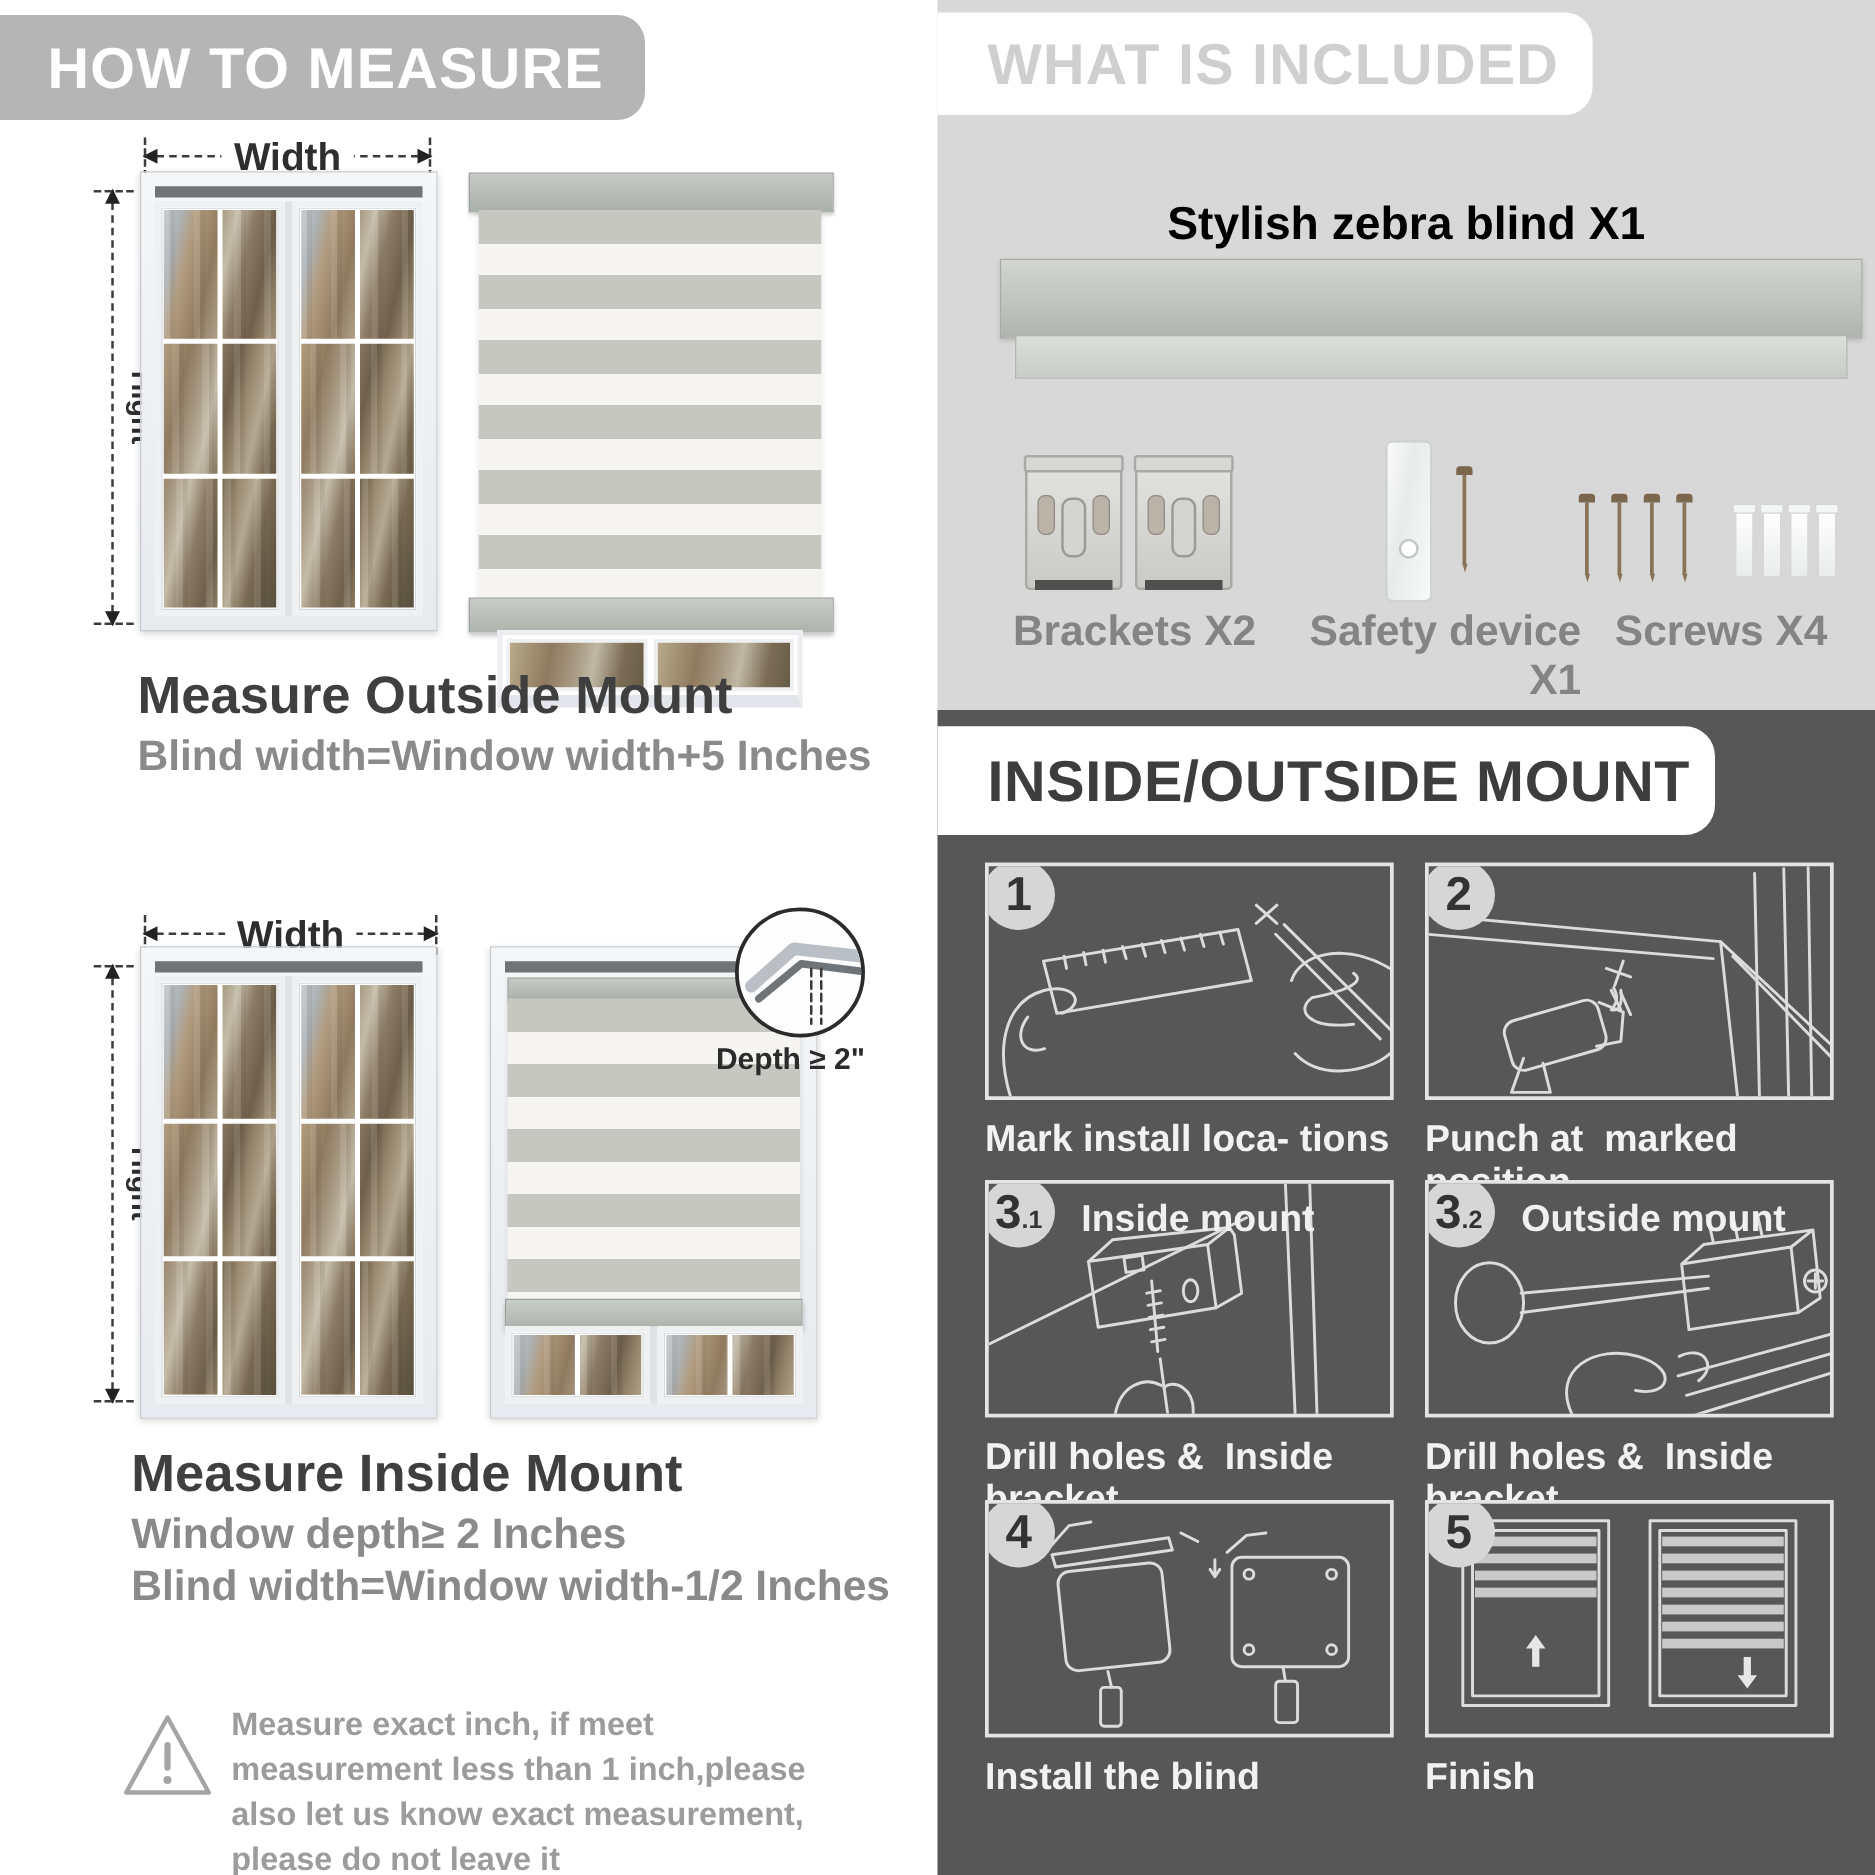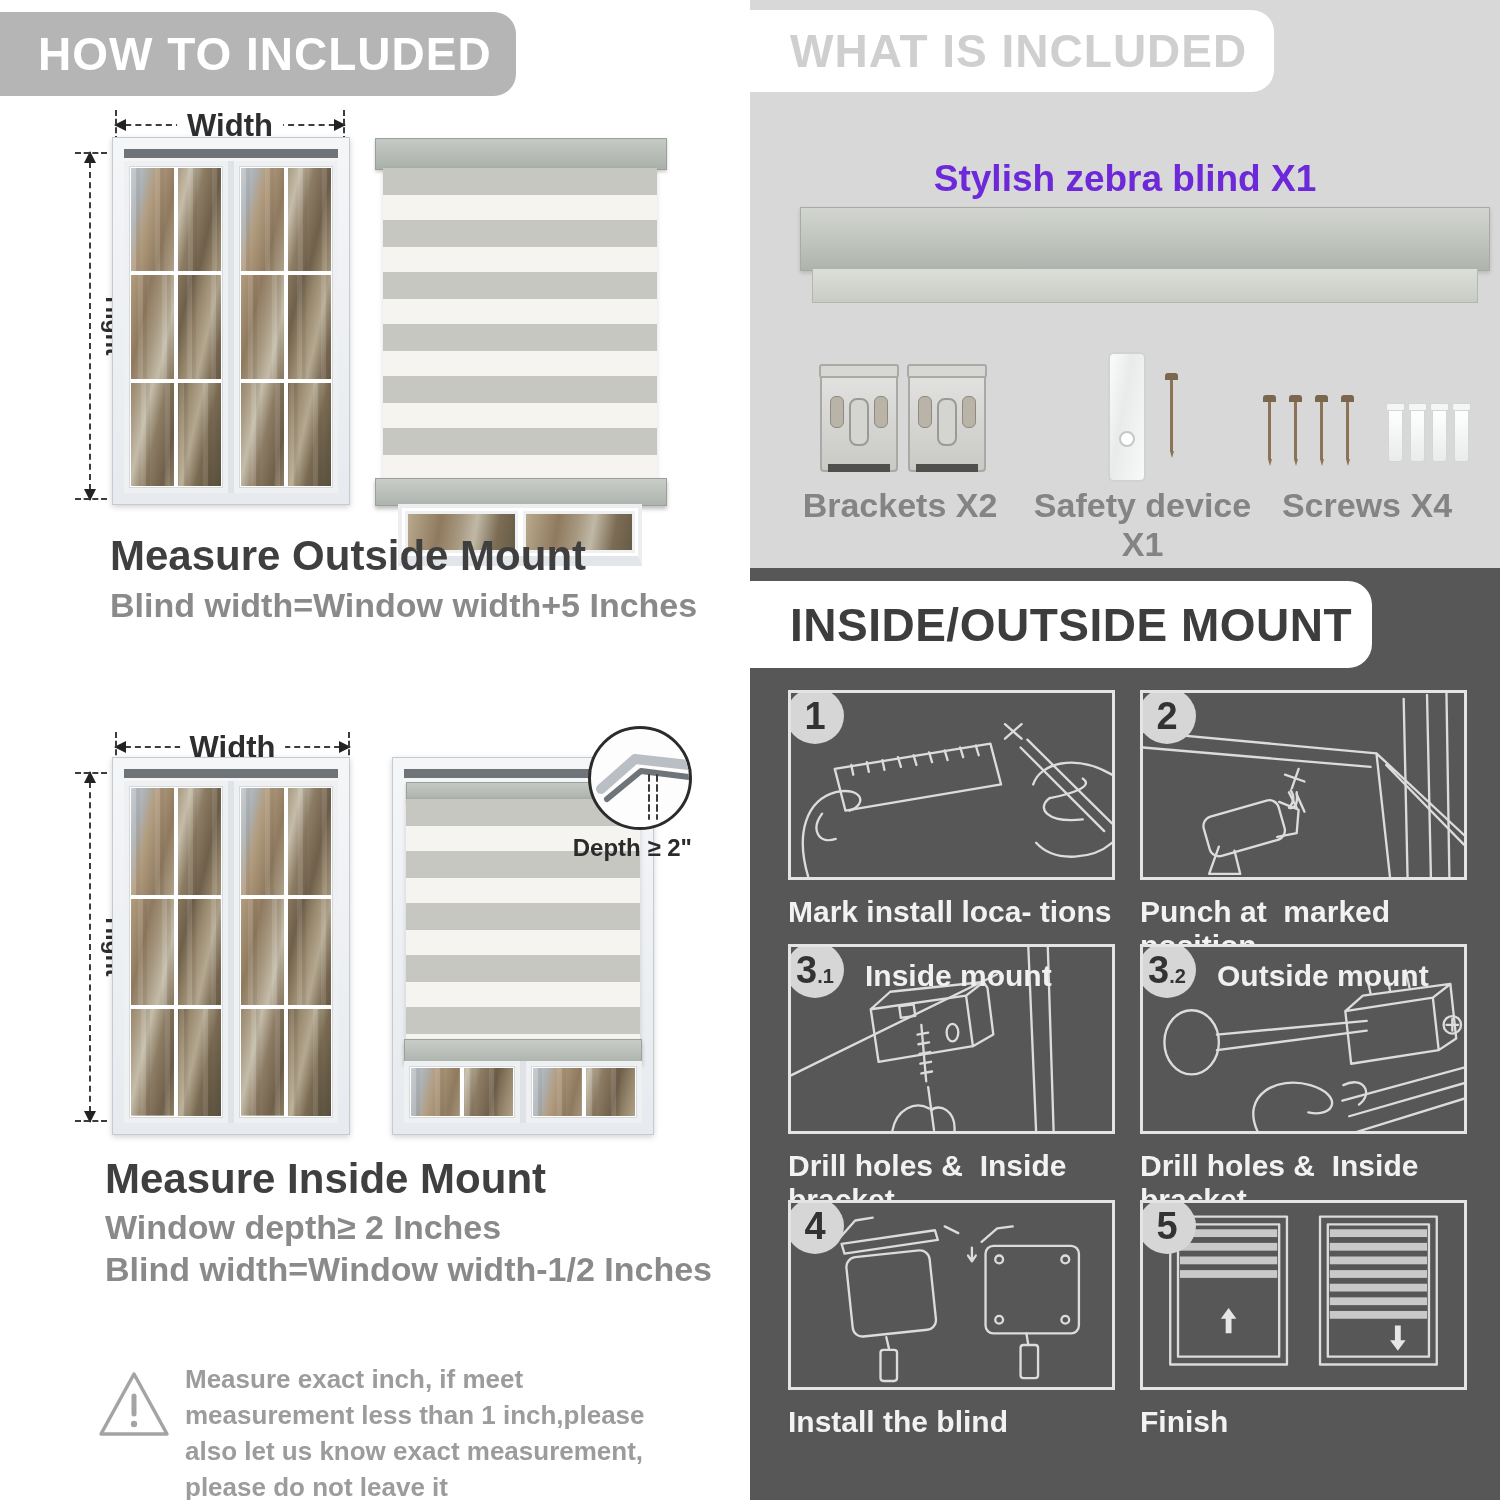--- a/index.html
+++ b/index.html
@@ -64,25 +64,25 @@
   .callout{border:3px solid #2b2b2b;border-radius:50%;background:#fdfdfd;overflow:hidden;}
   .depth-lbl{font-size:24px;font-weight:bold;color:#2b2b2b;}
 
   .warn-text{font-size:26px;color:#9c9c9c;font-weight:bold;line-height:1.38;}
 
   
   .sec-included{left:750px;top:0;width:750px;height:568px;background:#d8d8d8;}
   .hdr-included{left:750px;top:10px;width:524px;height:82px;background:#fff;
                 border-radius:0 22px 22px 0;display:flex;align-items:center;}
   .hdr-included span{color:#cfcfcf;font-size:46px;font-weight:bold;letter-spacing:1px;padding-left:40px;}
-  .blind-caption{font-size:37px;font-weight:bold;color:#6d28d9;text-align:center;}
+  .blind-caption{font-size:37px;font-weight:bold;color:#000000;text-align:center;}
   .bar-main{background:linear-gradient(#d3d6d0,#bfc4bd 55%,#aeb4ad);border:1px solid #a6aba4;
             box-shadow:0 2px 4px rgba(0,0,0,.15);}
   .bar-sub{background:linear-gradient(#dcdfd9,#c8ccc5);border:1px solid #b2b7b0;border-top:none;}
-  .item-caption{font-size:34px;font-weight:bold;color:#848484;text-align:center;}
+  .item-caption{font-size:34px;font-weight:bold;color:#848484;text-align:right;}
   .bracket{background:linear-gradient(#e3e3e1,#c9c9c6);border:2px solid #a9a9a6;border-radius:4px;}
   .bracket .slot{position:absolute;left:50%;top:28%;transform:translateX(-50%);width:16px;height:44px;
                  border:2px solid #9a9a97;border-radius:8px;background:#d4d4d1;}
   .bracket .screwdot{position:absolute;width:12px;height:30px;background:#b9b3a8;border:1px solid #8f8a80;border-radius:6px;}
   .bracket .lip{position:absolute;left:-3px;right:-3px;top:-6px;height:10px;background:#d7d7d4;border:2px solid #a9a9a6;border-radius:3px;}
   .bracket .foot{position:absolute;left:6px;right:6px;bottom:-2px;height:8px;background:#4f4f4d;}
   .safety{background:linear-gradient(100deg,#fbfbfb,#e9ebeb 40%,#f8f9f9);border:2px solid #cfd3d3;border-radius:6px;}
   .safety .hole{position:absolute;left:50%;bottom:26%;transform:translateX(-50%);width:12px;height:12px;
                 border:2px solid #c3c7c7;border-radius:50%;background:#fff;}
   .screw{position:absolute;width:3px;background:#8a7357;}
@@ -109,21 +109,21 @@
     {fill:none;stroke:#dcdcdc;stroke-width:2.4;stroke-linecap:round;stroke-linejoin:round;}
   .lineart .fill{fill:#c9c9c9;stroke:none;}
   .lineart .fill2{fill:#e6e6e6;stroke:none;}
 </style>
 </head>
 <body>
 
 <div id="canvas">
 
   <div class="abs hdr-left">
-    <span>HOW TO INCLUDED</span>
+    <span>HOW TO MEASURE</span>
   </div>
 
   <div class="abs dim-h" style="left:115px;top:124px;width:230px;">
     <span class="ah-l"></span>
     <span class="ah-r"></span>
     <span class="tick" style="left:0;"></span>
     <span class="tick" style="right:0;"></span>
     <span class="lbl">Width</span>
   </div>
 

